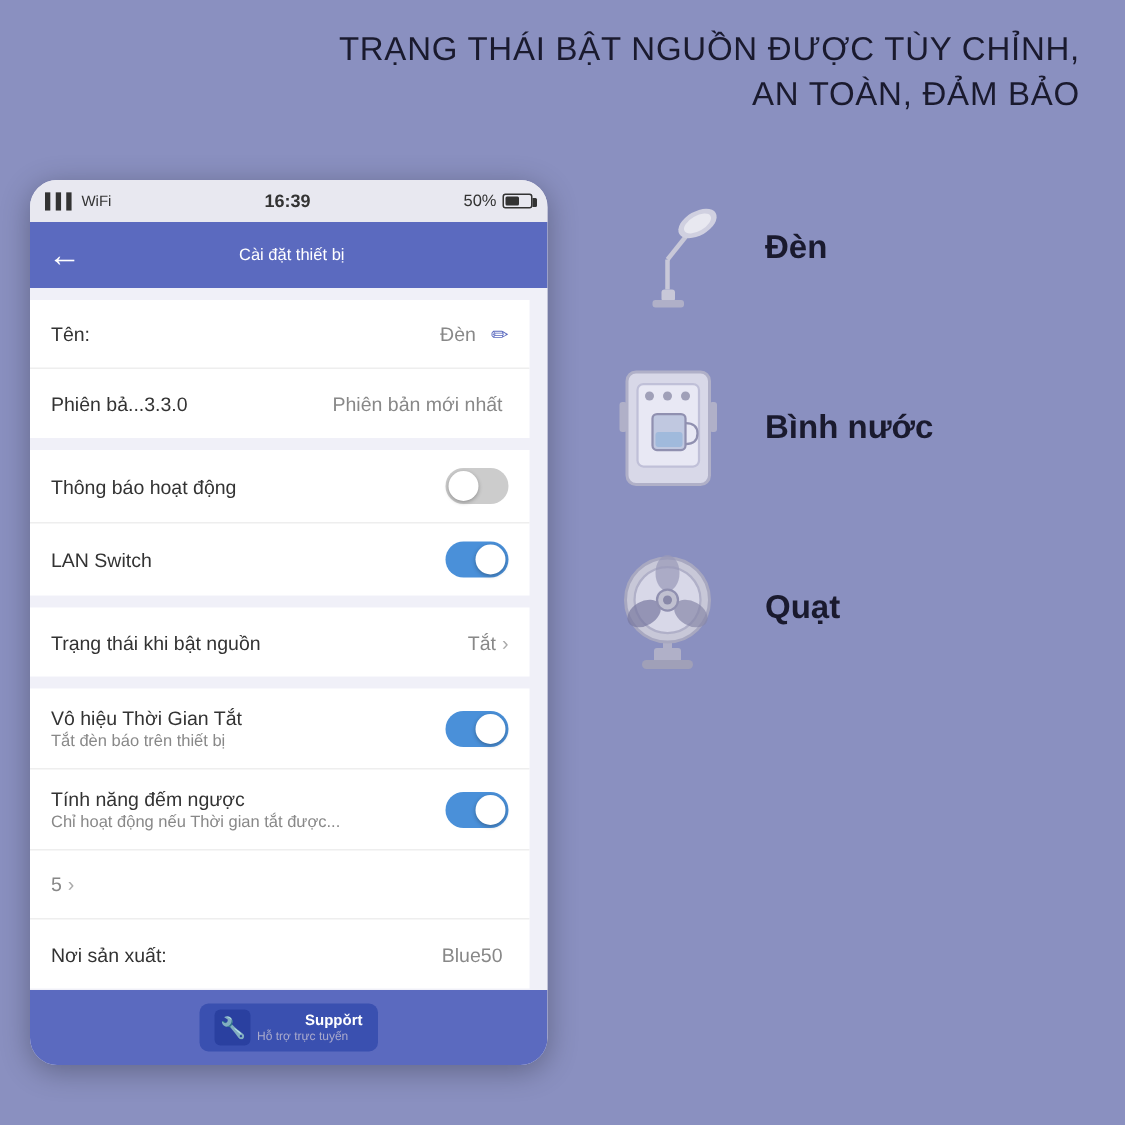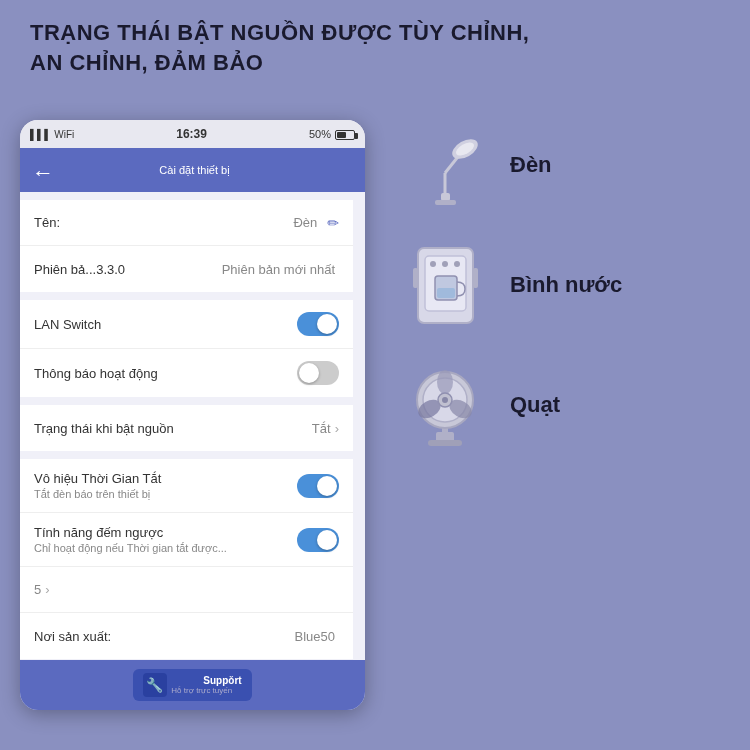--- a/index.html
+++ b/index.html
@@ -12,24 +12,25 @@
       position: relative;
     }
 
     
     .header-text {
       position: absolute;
       top: 18px;
       left: 30px;
       right: 30px;
       font-size: 22px;
-      font-weight: 700;
+      font-weight: 400;
       color: #1a1a2e;
       line-height: 1.35;
       letter-spacing: 0.5px;
+      text-align: right;
     }
 
     
     .phone {
       position: absolute;
       top: 120px;
       left: 20px;
       width: 345px;
       height: 590px;
       background: #f0f0f8;
@@ -44,21 +45,21 @@
       height: 28px;
       display: flex;
       align-items: center;
       justify-content: space-between;
       padding: 0 10px;
       font-size: 11px;
       color: #333;
     }
     .status-left { display: flex; align-items: center; gap: 3px; }
     .status-center { font-size: 12px; font-weight: bold; }
-    .status-right { display: flex; align-items: flex-end; gap: 4px; font-size: 11px; }
+    .status-right { display: flex; align-items: center; gap: 4px; font-size: 11px; }
     .battery-icon {
       display: inline-block;
       width: 20px;
       height: 10px;
       border: 1.5px solid #333;
       border-radius: 2px;
       position: relative;
     }
     .battery-icon::after {
       content: '';
@@ -257,21 +258,21 @@
       font-size: 22px;
       font-weight: 700;
       color: #1a1a2e;
     }
   </style>
 </head>
 <body>
 
 <div class="header-text">
   <span>TRẠNG THÁI BẬT NGUỒN ĐƯỢC TÙY CHỈNH,</span><br>
-  <span>AN CHỈNH, ĐẢM BẢO</span>
+  <span>AN TOÀN, ĐẢM BẢO</span>
 </div>
 
 <div class="phone">
 
   <div class="status-bar">
     <div class="status-left">
       <span style="font-size:10px;">▌▌▌</span>
       <span style="font-size:10px;">WiFi</span>
     </div>
     <div class="status-center">16:39</div>
@@ -297,28 +298,28 @@
         <span class="row-icon">✏</span>
       </div>
       <div class="settings-row">
         <span class="row-label">Phiên bả...3.3.0</span>
         <span class="row-value">Phiên bản mới nhất</span>
       </div>
     </div>
 
     <div class="settings-group">
       <div class="settings-row">
+        <span class="row-label">Thông báo hoạt động</span>
+        <div class="toggle off">
+          <div class="toggle-thumb"></div>
+        </div>
+      </div>
+      <div class="settings-row">
         <span class="row-label">LAN Switch</span>
         <div class="toggle on">
-          <div class="toggle-thumb"></div>
-        </div>
-      </div>
-      <div class="settings-row">
-        <span class="row-label">Thông báo hoạt động</span>
-        <div class="toggle off">
           <div class="toggle-thumb"></div>
         </div>
       </div>
     </div>
 
     <div class="settings-group">
       <div class="settings-row">
         <span class="row-label">Trạng thái khi bật nguồn</span>
         <span class="row-value">Tắt</span>
         <span class="row-chevron">›</span>

